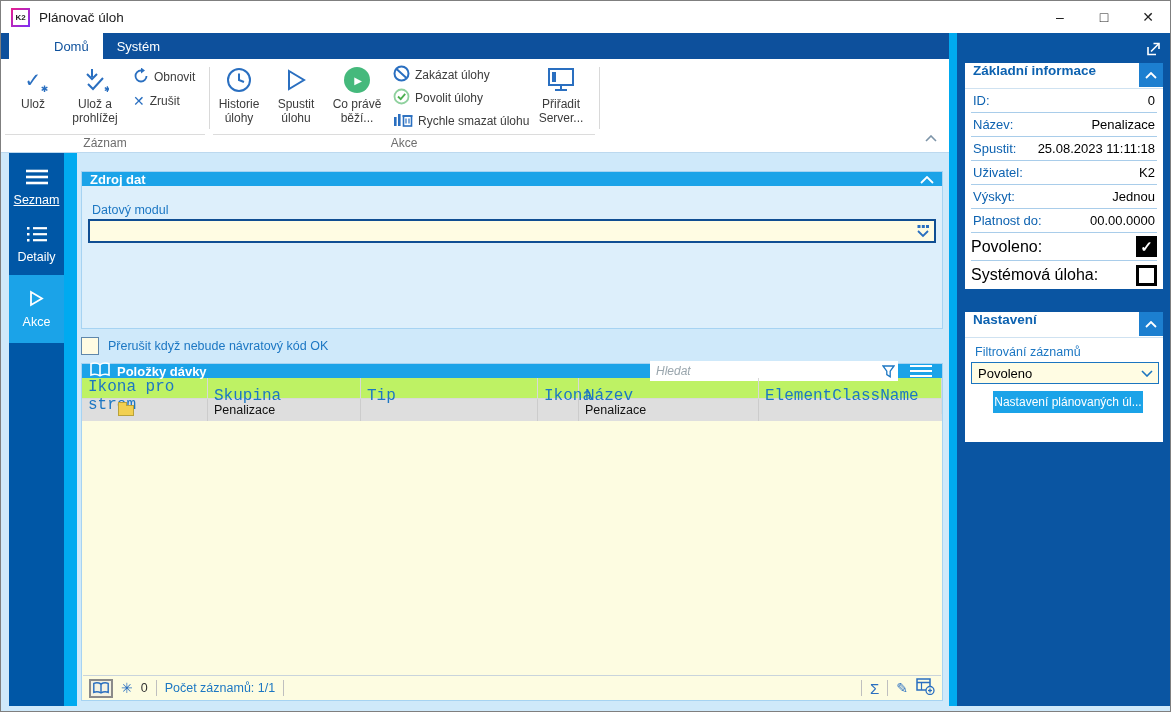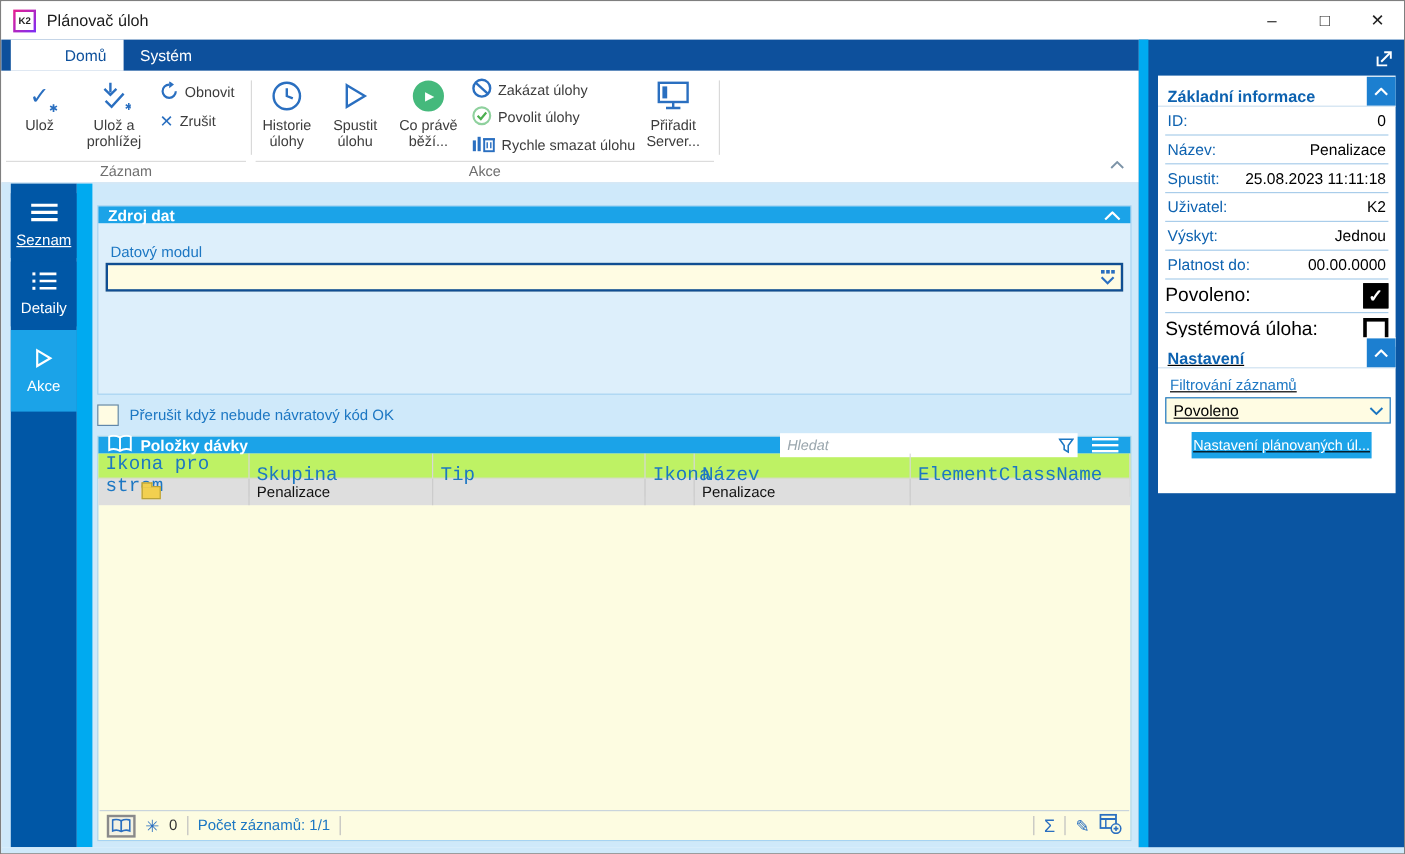--- a/index.html
+++ b/index.html
@@ -78,21 +78,21 @@
   .sb-sep { width:1px; height:16px; background:#bfbfbf; }
   .book-btn { width:24px; height:19px; border:2px solid #8a8a8a; display:flex; align-items:center; justify-content:center; color:#2a6fc0; background:#f4f2e2; }
   .sb-right { margin-left:auto; display:flex; align-items:center; gap:8px; }
   .sigma { font-size:15px; color:#2a6fc0; }
   .pencil { font-size:14px; color:#2a6fc0; }
 
   
   .right-panel { position:absolute; left:948px; top:32px; width:222px; height:674px; background:#0a55a2; border-left:8px solid #00aaf0; }
   .rp-expand { position:absolute; top:8px; right:10px; }
   .card { position:absolute; left:8px; width:198px; background:#fff; }
-  .card-header { height:26px; display:flex; align-items:flex-end; padding-left:8px; font-size:13.5px; font-weight:bold; color:#0d62b0; border-bottom:1px solid #cfe2f1; }
+  .card-header { height:26px; display:flex; align-items:flex-start; padding-left:8px; font-size:13.5px; font-weight:bold; color:#0d62b0; border-bottom:1px solid #cfe2f1; }
   .card-header .chev-sq { margin-left:auto; width:24px; height:24px; background:#1c7fd0; display:flex; align-items:center; justify-content:center; }
   .f-row { height:24px; margin:0 6px; border-bottom:1px solid #a9cdea; display:flex; align-items:center; }
   .f-row .fl { font-size:13px; color:#0d62b0; padding-left:2px; }
   .f-row .fv { margin-left:auto; font-size:13px; color:#000; padding-right:2px; }
   .c-row { height:28px; margin:0 6px; border-bottom:1px solid #a9cdea; display:flex; align-items:center; }
   .rp-check { margin-left:auto; width:21px; height:21px; border:3px solid #000; background:#fff; position:relative; }
   .rp-check.checked { background:#000; }
   .rp-check.checked::after { content:"✓"; position:absolute; inset:0; color:#fff; font-size:15px; font-weight:bold; display:flex; align-items:center; justify-content:center; }
   .set-label { font-size:12.5px; color:#1c77c3; margin:7px 0 3px 10px; }
   .dropdown { margin:0 4px 0 6px; height:22px; background:#fffce3; border:1px solid #1b75c0; display:flex; align-items:center; font-size:13px; color:#000; padding-left:6px; }
@@ -426,21 +426,21 @@
       <div class="c-row">
         <span class="fl">Povoleno:</span>
         <span class="rp-check checked"></span>
       </div>
       <div class="c-row" style="border-bottom:none;">
         <span class="fl">Systémová úloha:</span>
         <span class="rp-check"></span>
       </div>
     </div>
 
-    <div class="card" style="top:248px;height:130px;text-decoration:underline;">
+    <div class="card" style="top:279px;height:130px;">
       <div class="card-header">
         <span>Nastavení</span>
         <span class="chev-sq">
           <svg width="12" height="7" viewBox="0 0 12 7">
               <polyline points="1,6 6,1 11,6" fill="none" stroke="#fff" stroke-width="1.8"></polyline>
             </svg>
         </span>
       </div>
       <div class="set-label">Filtrování záznamů</div>
       <div class="dropdown">

